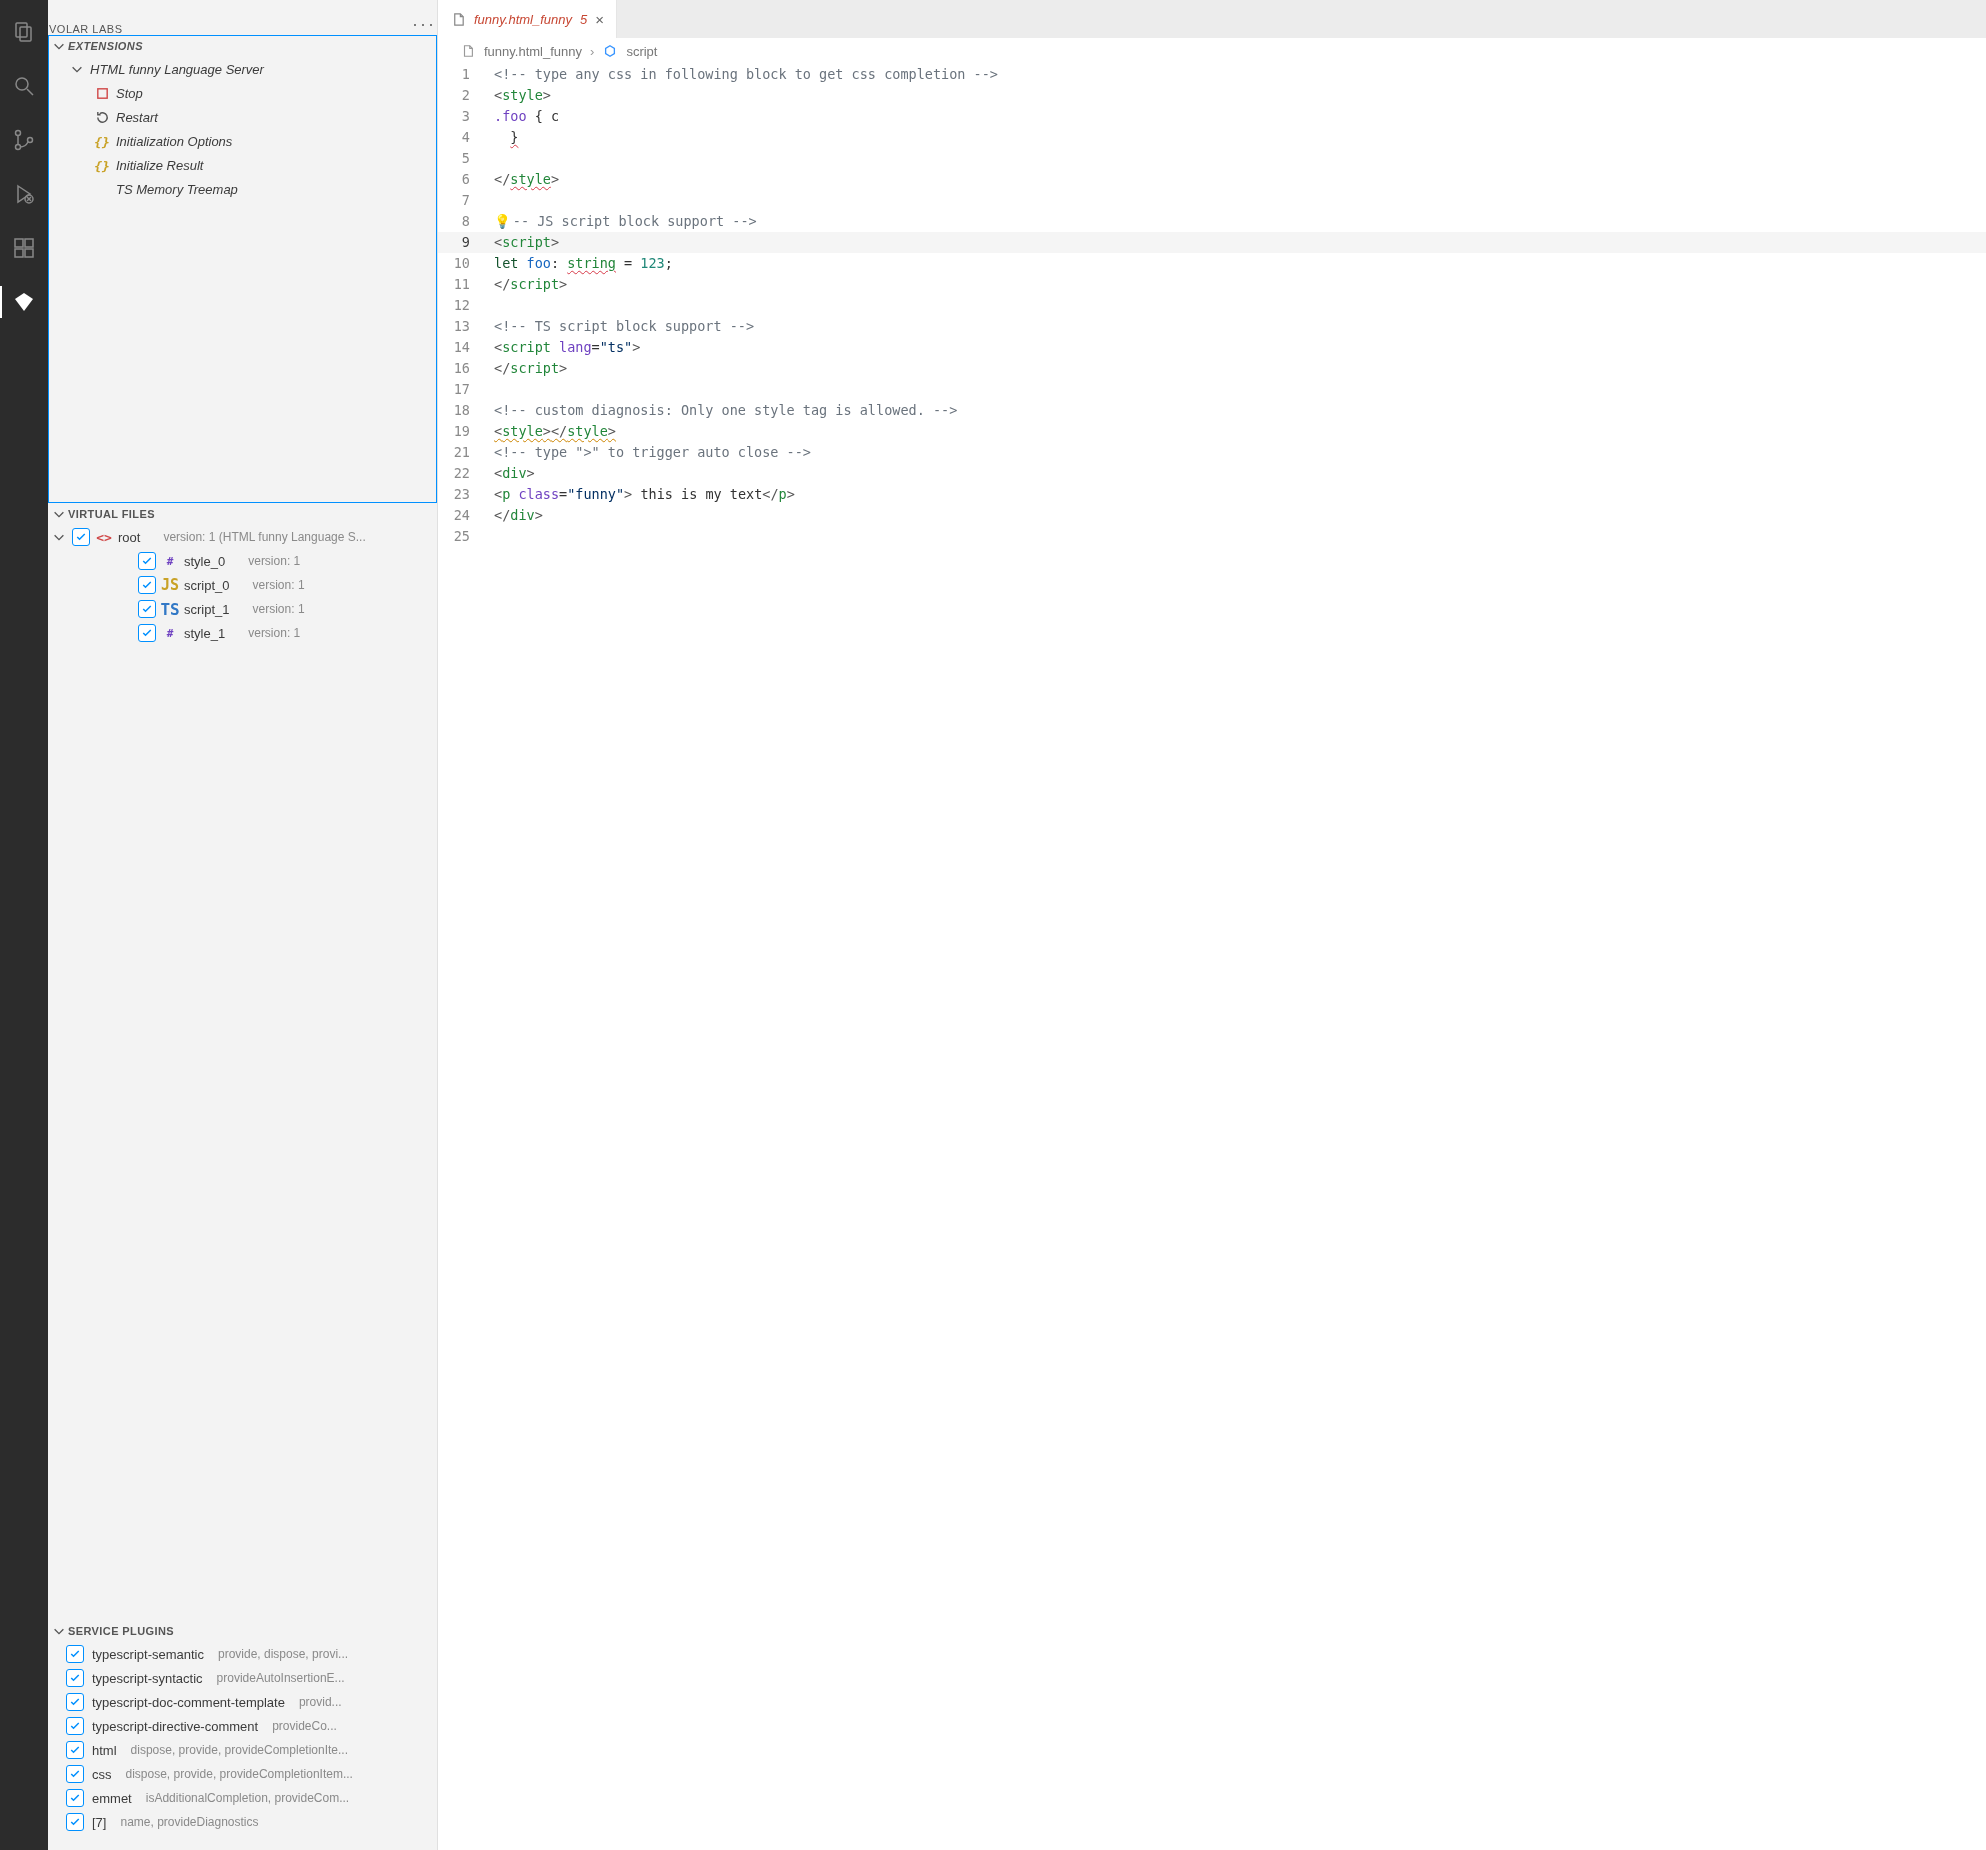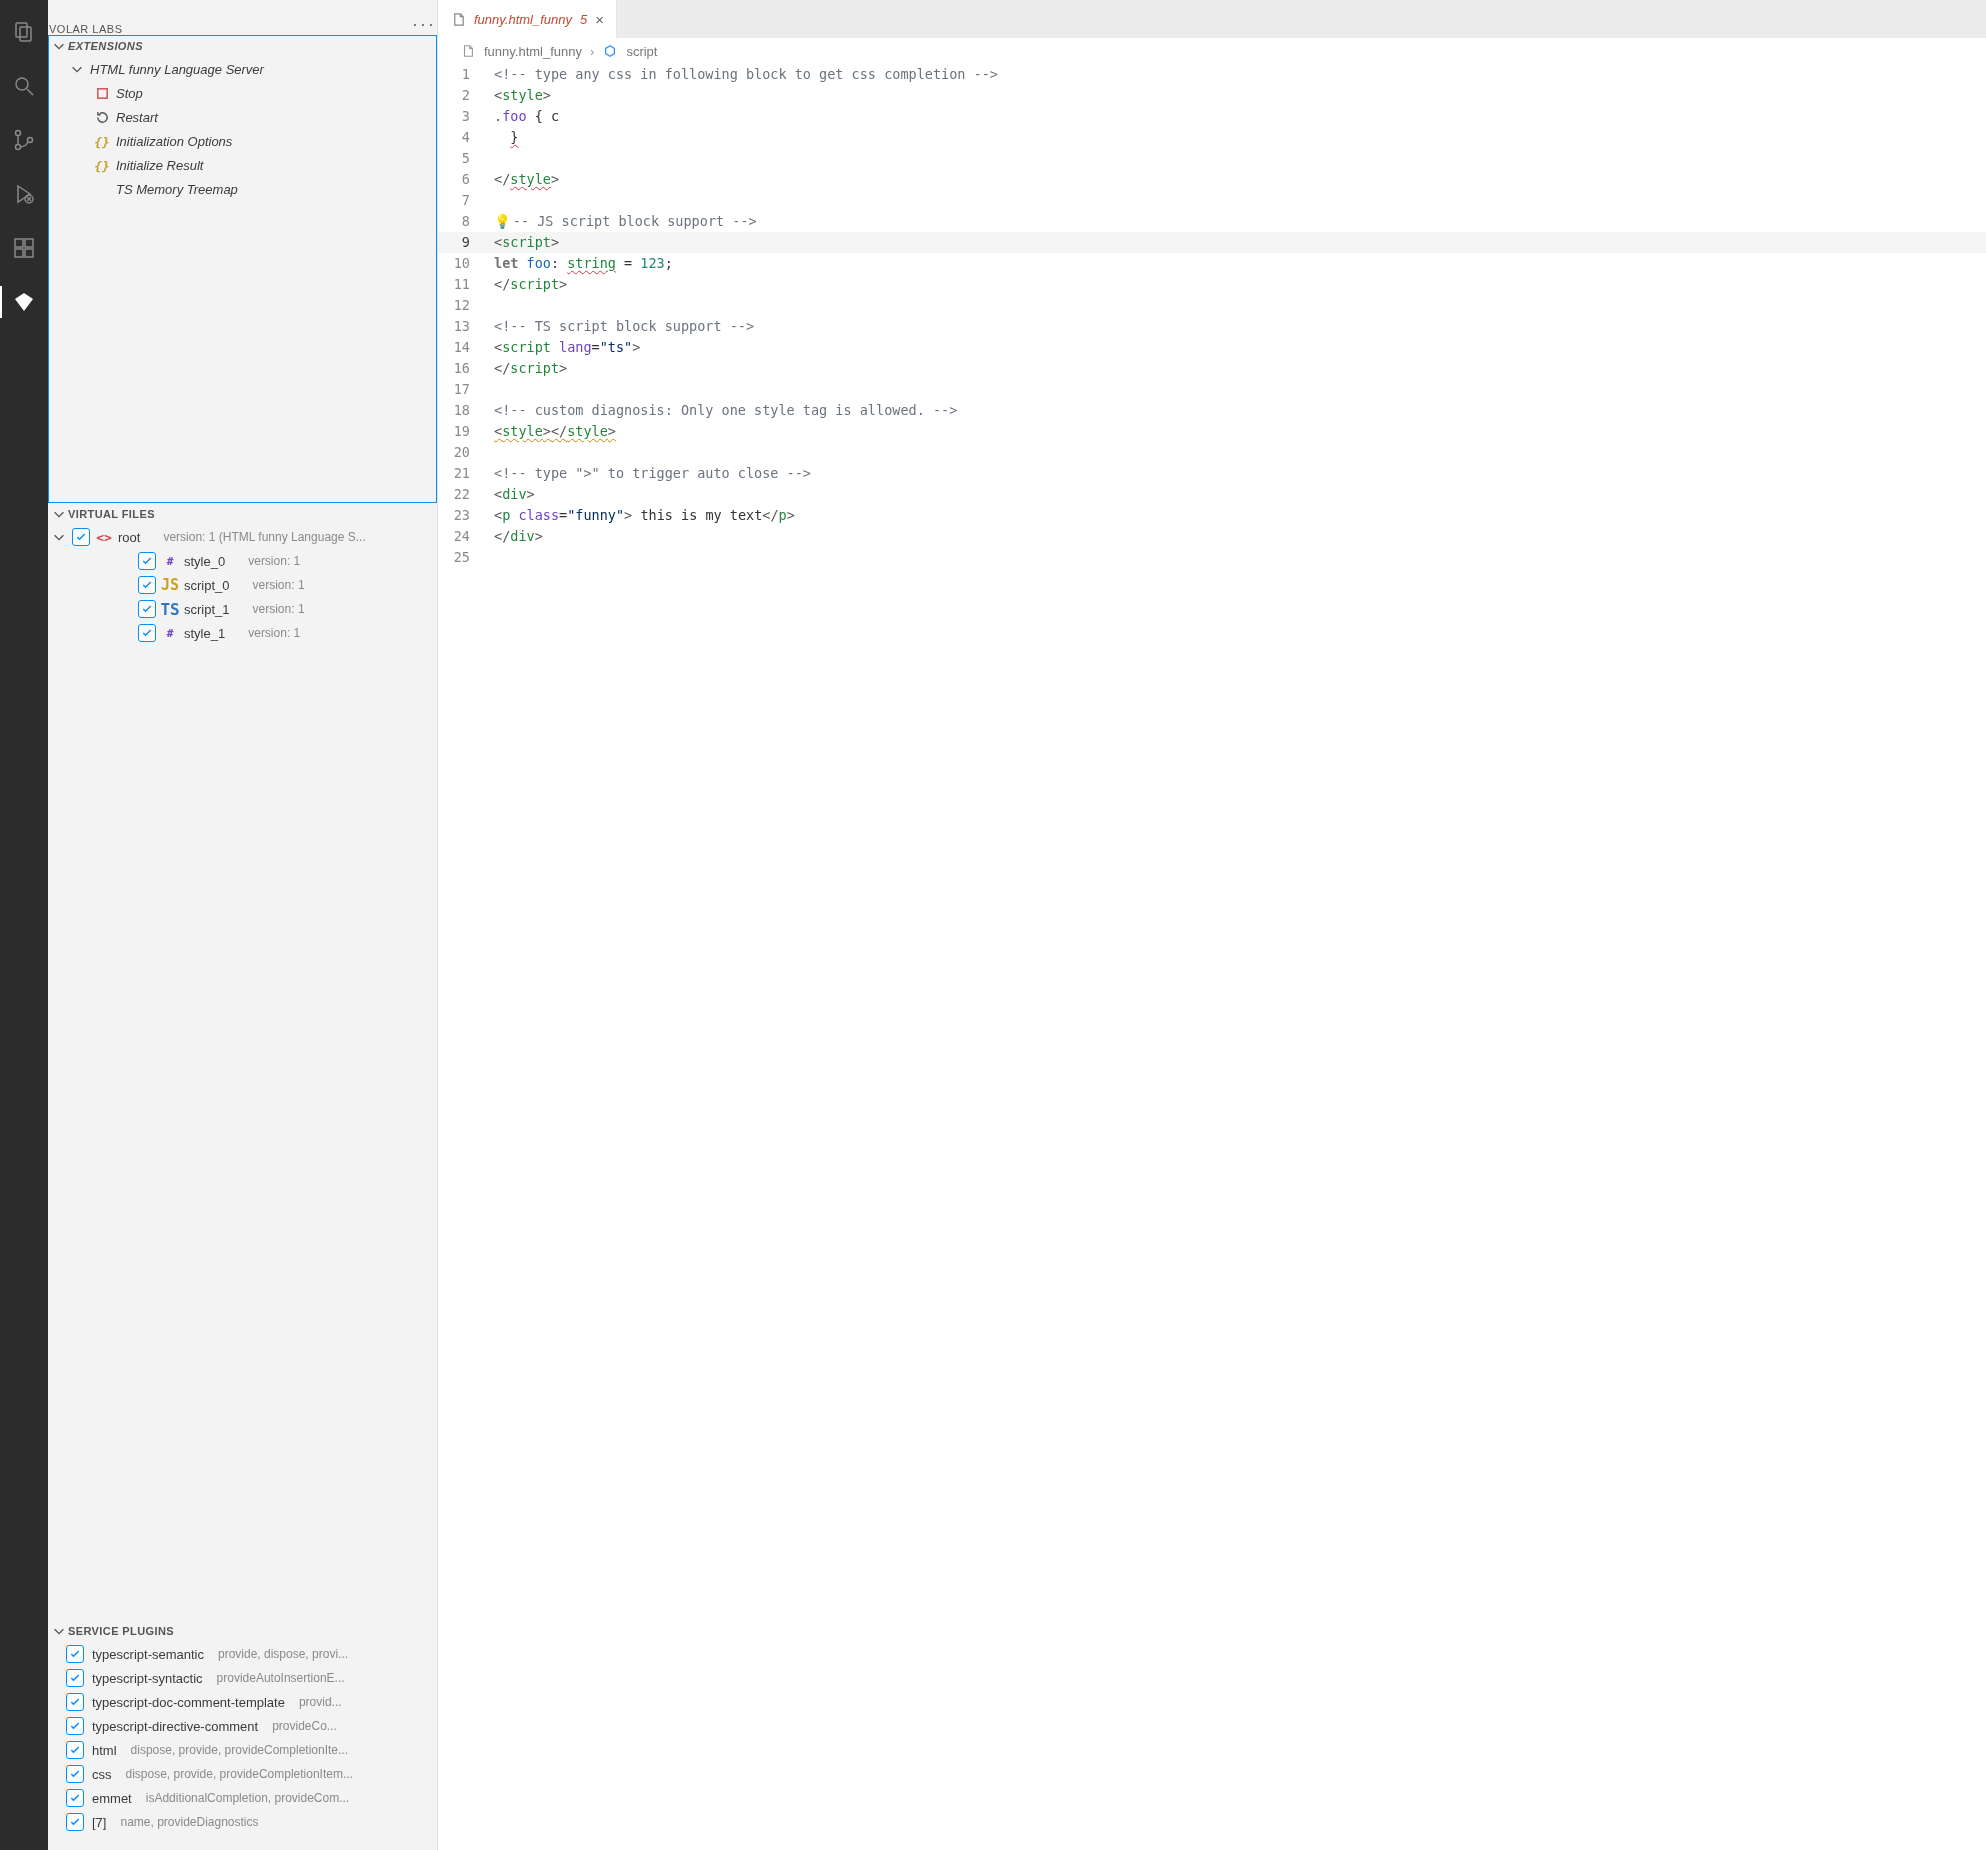--- a/index.html
+++ b/index.html
@@ -152,21 +152,21 @@
   .gutter.current { color:#3b3b3b; }
   .code-content { flex:1; padding-left: 4px; }
   .code-row.current { background:#f5f5f5; }
 
   
   .tok-comment { color:#6a737d; }
   .tok-tag { color:#22863a; }
   .tok-angle { color:#555; }
   .tok-attr { color:#6f42c1; }
   .tok-str { color:#032f62; }
-  .tok-kw { color:#737373;font-weight:bold; }
+  .tok-kw { color:#14532d; }
   .tok-var { color:#1565c0; }
   .tok-type { color:#22863a; }
   .tok-num { color:#218878; }
   .tok-sel { color:#6f42c1; }
   .tok-warn { text-decoration: underline wavy #cc8400 1px; text-underline-offset: 2px;}
   .tok-err { text-decoration: underline wavy #d73a49 1px; text-underline-offset: 2px;}
 
   .lightbulb {
     display:inline-block; color:#c9a500; margin-right:2px;
   }
@@ -466,21 +466,20 @@
         <div class="code-row current"><div class="gutter current">9</div><div class="code-content"><span class="tok-angle">&lt;</span><span class="tok-tag">script</span><span class="tok-angle">&gt;</span></div></div>
         <div class="code-row"><div class="gutter">10</div><div class="code-content"><span class="tok-kw">let</span><span class=""> </span><span class="tok-var">foo</span><span class="">: </span><span class="tok-type tok-err">string</span><span class=""> = </span><span class="tok-num">123</span><span class="">;</span></div></div>
         <div class="code-row"><div class="gutter">11</div><div class="code-content"><span class="tok-angle">&lt;/</span><span class="tok-tag">script</span><span class="tok-angle">&gt;</span></div></div>
         <div class="code-row"><div class="gutter">12</div><div class="code-content"></div></div>
         <div class="code-row"><div class="gutter">13</div><div class="code-content"><span class="tok-comment">&lt;!-- TS script block support --&gt;</span></div></div>
         <div class="code-row"><div class="gutter">14</div><div class="code-content"><span class="tok-angle">&lt;</span><span class="tok-tag">script</span><span class=""> </span><span class="tok-attr">lang</span><span class="">=</span><span class="tok-str">"ts"</span><span class="tok-angle">&gt;</span></div></div>
         <div class="code-row"><div class="gutter">16</div><div class="code-content"><span class="tok-angle">&lt;/</span><span class="tok-tag">script</span><span class="tok-angle">&gt;</span></div></div>
         <div class="code-row"><div class="gutter">17</div><div class="code-content"></div></div>
         <div class="code-row"><div class="gutter">18</div><div class="code-content"><span class="tok-comment">&lt;!-- custom diagnosis: Only one style tag is allowed. --&gt;</span></div></div>
         <div class="code-row"><div class="gutter">19</div><div class="code-content"><span class="tok-angle tok-warn">&lt;</span><span class="tok-tag tok-warn">style</span><span class="tok-angle tok-warn">&gt;</span><span class="tok-angle tok-warn">&lt;/</span><span class="tok-tag tok-warn">style</span><span class="tok-angle tok-warn">&gt;</span></div></div>
-        <div class="code-row"><div class="gutter">20</div><div class="code-content"></div></div>
         <div class="code-row"><div class="gutter">21</div><div class="code-content"><span class="tok-comment">&lt;!-- type "&gt;" to trigger auto close --&gt;</span></div></div>
         <div class="code-row"><div class="gutter">22</div><div class="code-content"><span class="tok-angle">&lt;</span><span class="tok-tag">div</span><span class="tok-angle">&gt;</span></div></div>
         <div class="code-row"><div class="gutter">23</div><div class="code-content"><span class="tok-angle">&lt;</span><span class="tok-tag">p</span><span class=""> </span><span class="tok-attr">class</span><span class="">=</span><span class="tok-str">"funny"</span><span class="tok-angle">&gt;</span><span class=""> this is my text</span><span class="tok-angle">&lt;/</span><span class="tok-tag">p</span><span class="tok-angle">&gt;</span></div></div>
         <div class="code-row"><div class="gutter">24</div><div class="code-content"><span class="tok-angle">&lt;/</span><span class="tok-tag">div</span><span class="tok-angle">&gt;</span></div></div>
         <div class="code-row"><div class="gutter">25</div><div class="code-content"></div></div>
       </div>
   </div>
 
 </div>
 

